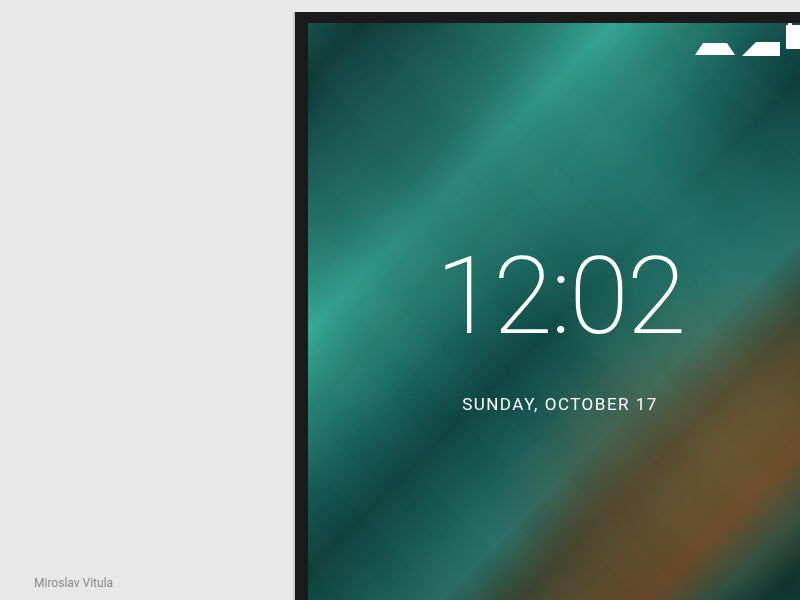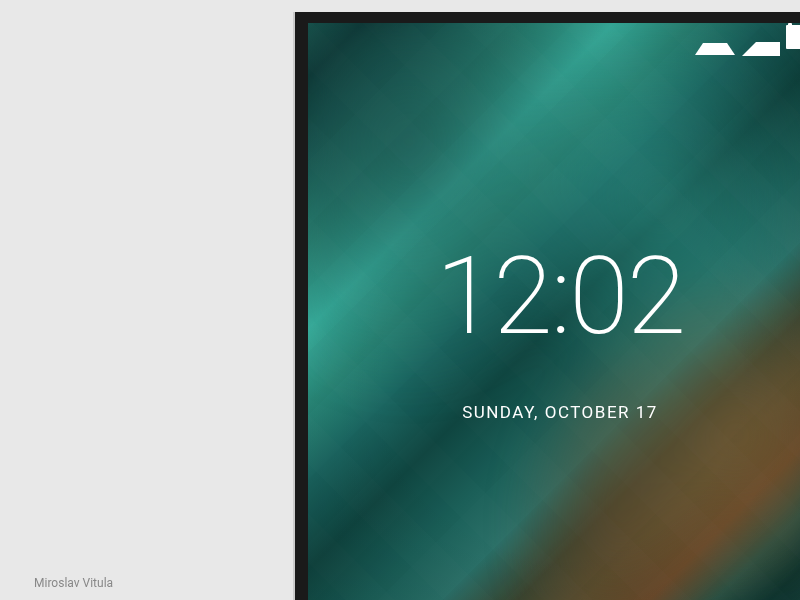--- a/index.html
+++ b/index.html
@@ -149,21 +149,21 @@
       letter-spacing: -2px;
       line-height: 1;
       font-feature-settings: "tnum";
     }
     
     .date {
       color: white;
       font-size: 17px;
       font-weight: 400;
       letter-spacing: 1.5px;
-      margin-top: 28px;
+      margin-top: 20px;
       text-transform: uppercase;
     }
     
     .texture-overlay {
       position: absolute;
       inset: 0;
       opacity: 0.3;
       background-image: 
         repeating-linear-gradient(45deg, transparent, transparent 35px, rgba(255,255,255,0.03) 35px, rgba(255,255,255,0.03) 70px),
         repeating-linear-gradient(-45deg, transparent, transparent 45px, rgba(0,0,0,0.05) 45px, rgba(0,0,0,0.05) 90px);

